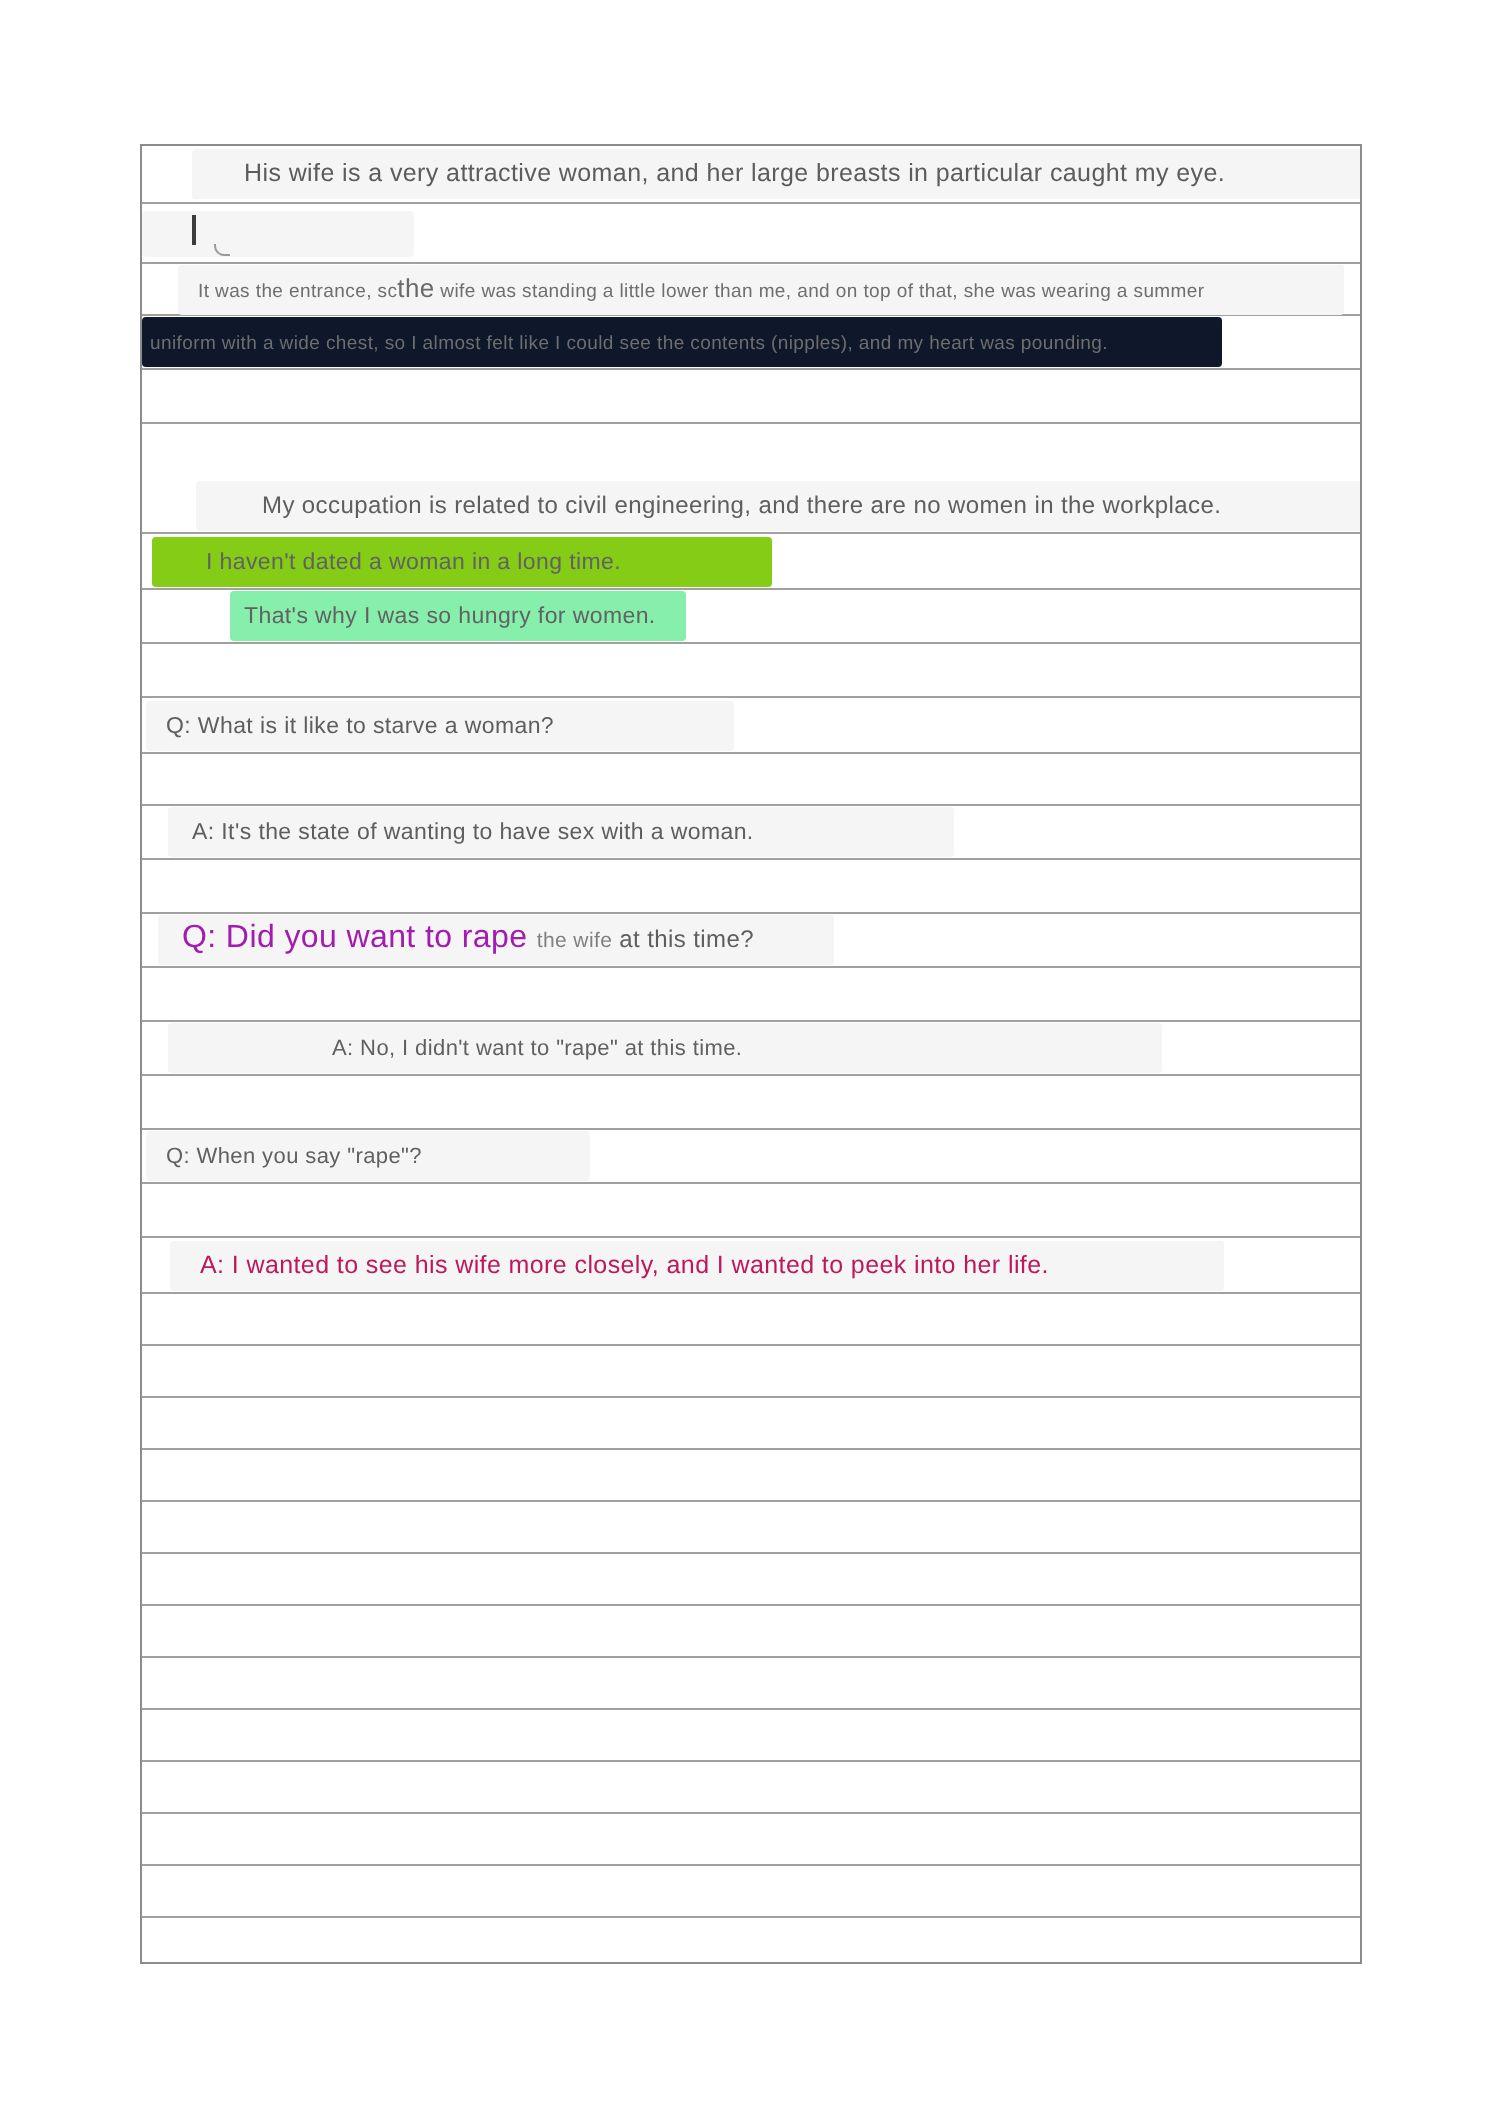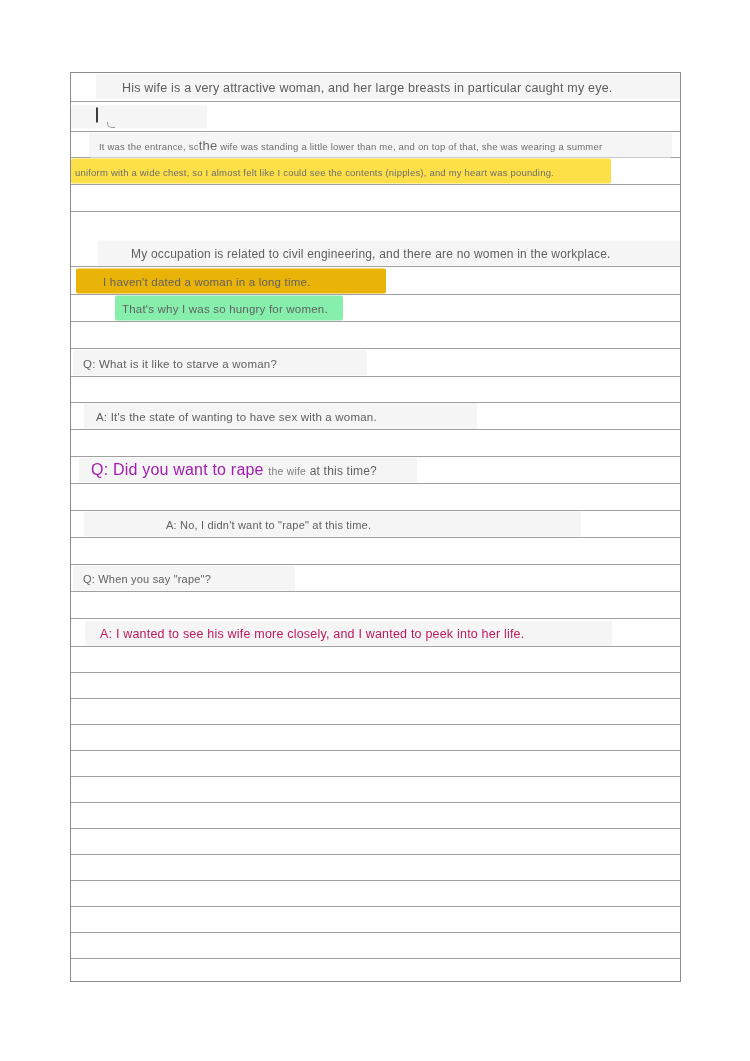--- a/index.html
+++ b/index.html
@@ -63,28 +63,28 @@
     <div class="row" style="height: 30px; border-bottom-color: rgb(160, 160, 160);">
       <div class="overlay" style="left: 0px; width: 130px; padding-left: 0px; background: rgb(245, 245, 246); min-height: 18px;">
         <span class="caret" style="left: 25px;"></span>
       </div>
       <span class="fragment" style="left: 36px; top: 20px;"></span>
     </div>
     <div class="row" style="height: 26px; border-bottom-color: rgb(160, 160, 160);">
       <div class="overlay" style="left: 18px; width: 567px; padding-left: 10px; background: rgb(245, 245, 246);"><span class="seg" style="font-size: 9.5px; color: rgb(110, 110, 110);">It was the entrance, sc</span><span class="seg" style="font-size: 13px; color: rgb(105, 105, 105);">the</span><span class="seg" style="font-size: 9.5px; color: rgb(110, 110, 110);"> wife was standing a little lower than me, and on top of that, she was wearing a summer</span></div>
     </div>
     <div class="row" style="height: 27px; border-bottom-color: rgb(160, 160, 160);">
-      <div class="overlay" style="left: 0px; width: 530px; padding-left: 4px; background: #fde047;"><span class="seg" style="font-size: 9.5px; color: rgb(110, 110, 110);">uniform with a wide chest, so I almost felt like I could see the contents (nipples), and my heart was pounding.</span></div>
+      <div class="overlay" style="left: 0px; width: 530px; padding-left: 4px; background: #0f172a;"><span class="seg" style="font-size: 9.5px; color: rgb(110, 110, 110);">uniform with a wide chest, so I almost felt like I could see the contents (nipples), and my heart was pounding.</span></div>
     </div>
     <div class="row" style="height: 27px; border-bottom-color: rgb(160, 160, 160);"></div>
     <div class="row" style="height: 27px; border-bottom-color: rgb(160, 160, 160); margin-top: 28px;">
       <div class="overlay" style="left: 27px; width: 556px; padding-left: 33px; background: rgb(245, 245, 246);"><span class="seg" style="font-size: 12px; color: rgb(94, 94, 94);">My occupation is related to civil engineering, and there are no women in the workplace.</span></div>
     </div>
     <div class="row" style="height: 28px; border-bottom-color: rgb(160, 160, 160);">
-      <div class="overlay" style="left: 5px; width: 277px; padding-left: 27px; background: #eab308;"><span class="seg" style="font-size: 11.5px; color: rgb(98, 98, 98);">I haven't dated a woman in a long time.</span></div>
+      <div class="overlay" style="left: 5px; width: 277px; padding-left: 27px; background: #84cc16;"><span class="seg" style="font-size: 11.5px; color: rgb(98, 98, 98);">I haven't dated a woman in a long time.</span></div>
     </div>
     <div class="row" style="height: 27px; border-bottom-color: rgb(160, 160, 160);">
       <div class="overlay" style="left: 44px; width: 215px; padding-left: 7px; background: #86efac;"><span class="seg" style="font-size: 11.5px; color: rgb(98, 98, 98);">That's why I was so hungry for women.</span></div>
     </div>
     <div class="row" style="height: 27px; border-bottom-color: rgb(160, 160, 160);"></div>
     <div class="row" style="height: 28px; border-bottom-color: rgb(160, 160, 160);">
       <div class="overlay" style="left: 2px; width: 278px; padding-left: 10px; background: rgb(245, 245, 246);"><span class="seg" style="font-size: 11.5px; color: rgb(94, 94, 94);">Q: What is it like to starve a woman?</span></div>
     </div>
     <div class="row" style="height: 26px; border-bottom-color: rgb(160, 160, 160);"></div>
     <div class="row" style="height: 27px; border-bottom-color: rgb(160, 160, 160);">

